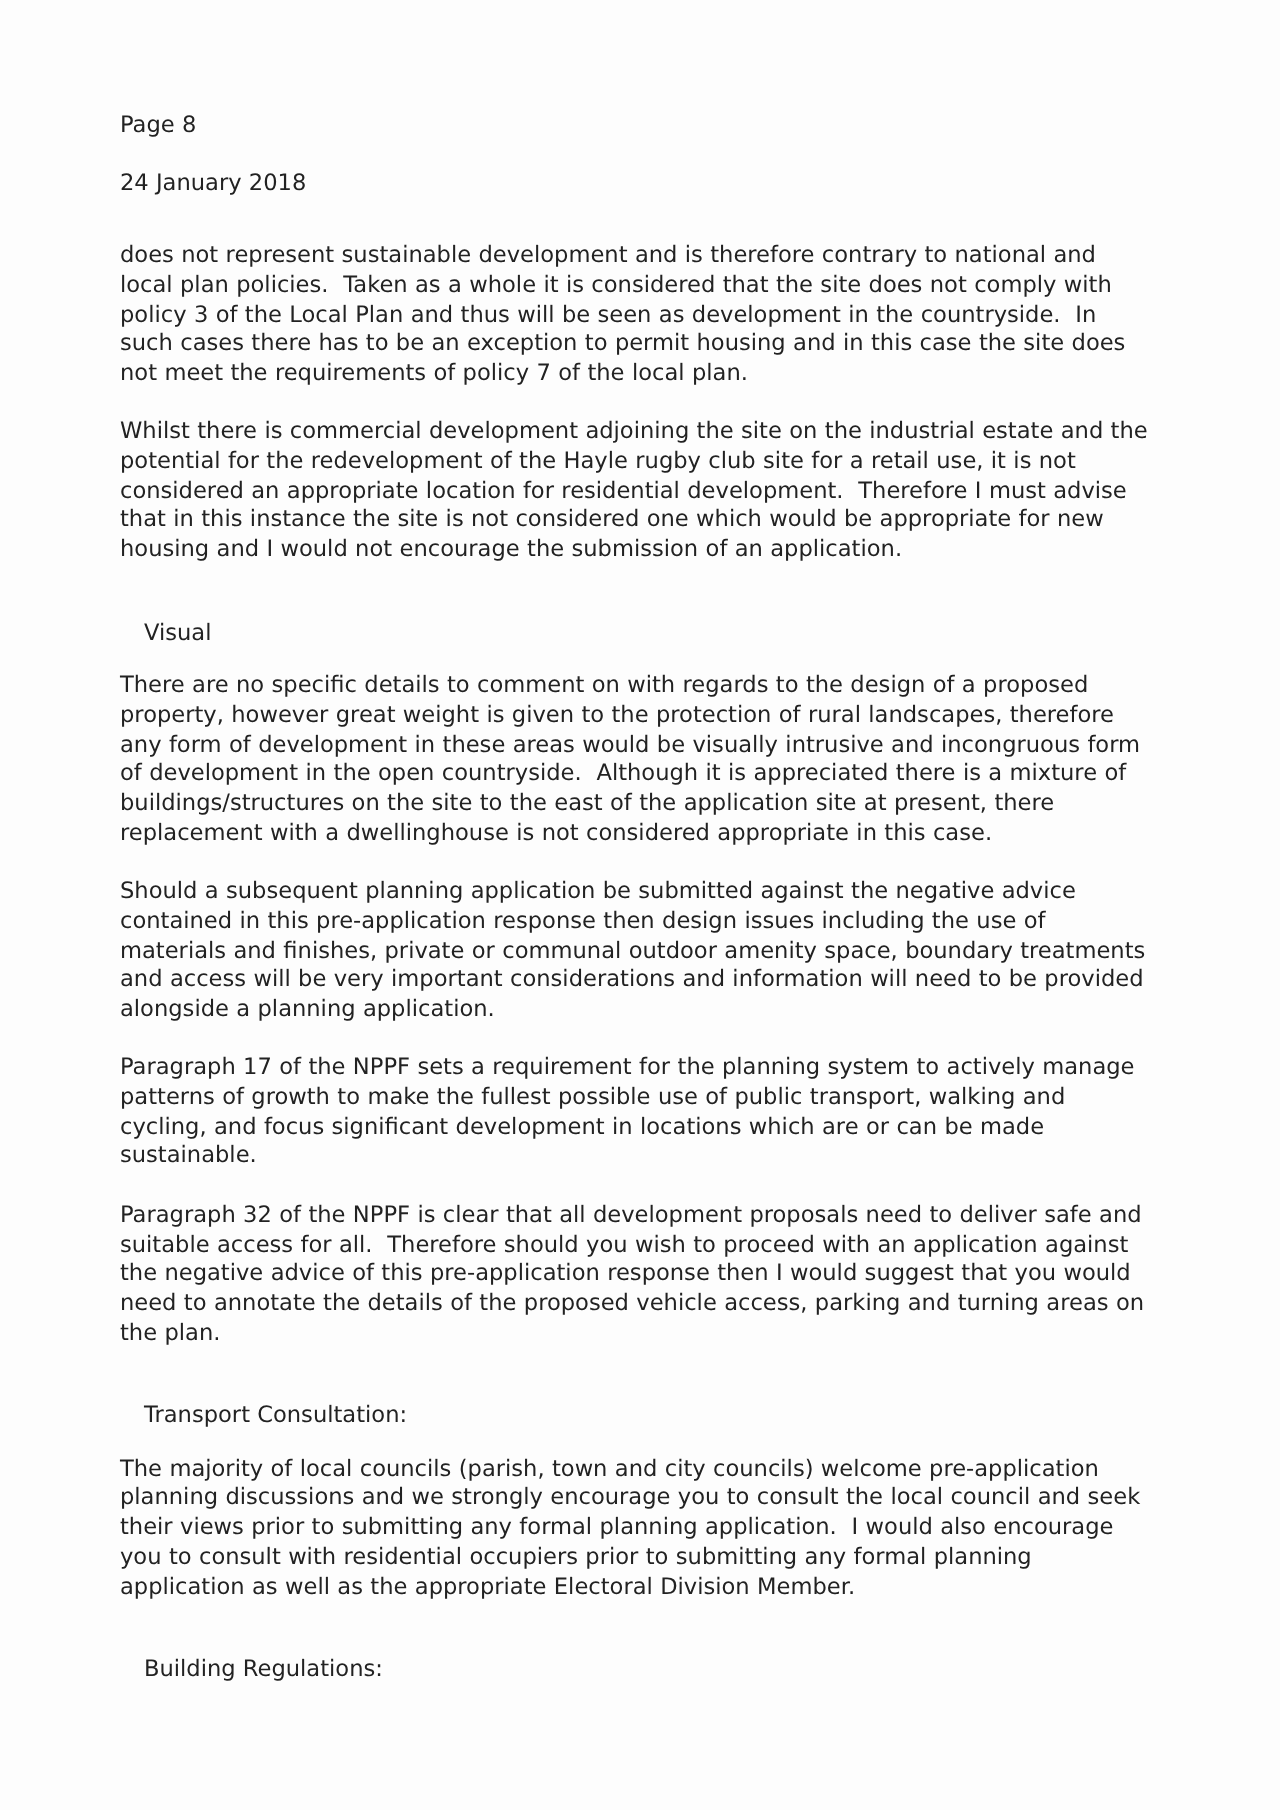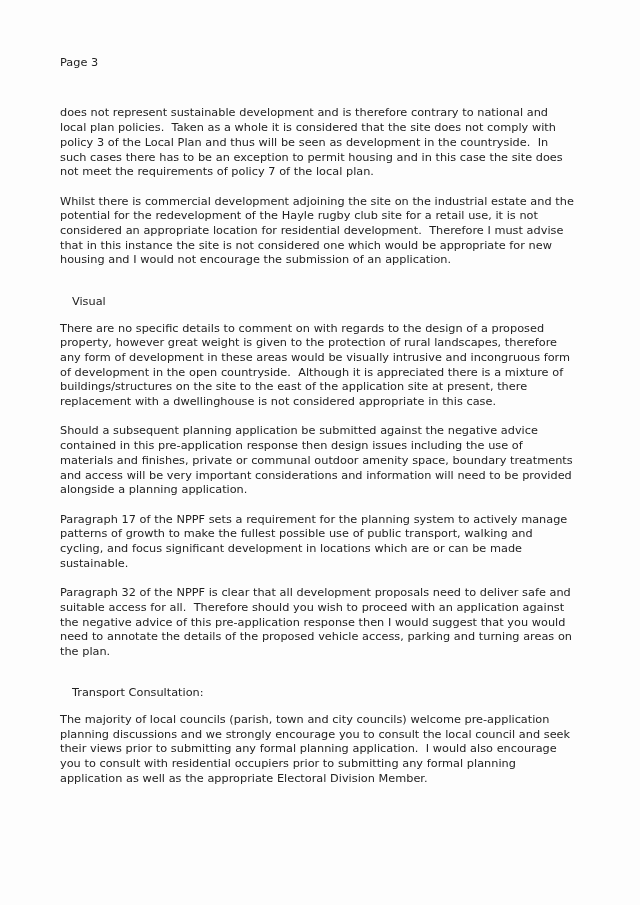--- a/index.html
+++ b/index.html
@@ -70,41 +70,43 @@
     height: 21px;
   }
 </style>
 </head>
 <body>
 
 <div class="page">
 
   <div class="doc-body">
 
-    <div class="meta-line">Page 3</div>
+    <div class="meta-line">Page 8</div>
 
     <div class="meta-gap"></div>
 
+    <div class="meta-line">24 January 2018</div>
 
     <div class="spacer-top"></div>
 
     <div id="blocks-container">
         <div class="para">does not represent sustainable development and is therefore contrary to national and local plan policies.  Taken as a whole it is considered that the site does not comply with policy 3 of the Local Plan and thus will be seen as development in the countryside.  In such cases there has to be an exception to permit housing and in this case the site does not meet the requirements of policy 7 of the local plan.</div>
         <div class="block-gap"></div>
         <div class="para">Whilst there is commercial development adjoining the site on the industrial estate and the potential for the redevelopment of the Hayle rugby club site for a retail use, it is not considered an appropriate location for residential development.  Therefore I must advise that in this instance the site is not considered one which would be appropriate for new housing and I would not encourage the submission of an application.</div>
         <div class="block-gap"></div>
         <div class="heading">Visual</div>
         <div class="para">There are no specific details to comment on with regards to the design of a proposed property, however great weight is given to the protection of rural landscapes, therefore any form of development in these areas would be visually intrusive and incongruous form of development in the open countryside.  Although it is appreciated there is a mixture of buildings/structures on the site to the east of the application site at present, there replacement with a dwellinghouse is not considered appropriate in this case.</div>
         <div class="block-gap"></div>
         <div class="para">Should a subsequent planning application be submitted against the negative advice contained in this pre-application response then design issues including the use of materials and finishes, private or communal outdoor amenity space, boundary treatments and access will be very important considerations and information will need to be provided alongside a planning application.</div>
         <div class="block-gap"></div>
         <div class="para">Paragraph 17 of the NPPF sets a requirement for the planning system to actively manage patterns of growth to make the fullest possible use of public transport, walking and cycling, and focus significant development in locations which are or can be made sustainable.</div>
         <div class="block-gap"></div>
         <div class="para">Paragraph 32 of the NPPF is clear that all development proposals need to deliver safe and suitable access for all.  Therefore should you wish to proceed with an application against the negative advice of this pre-application response then I would suggest that you would need to annotate the details of the proposed vehicle access, parking and turning areas on the plan.</div>
         <div class="block-gap"></div>
         <div class="heading">Transport Consultation:</div>
         <div class="para">The majority of local councils (parish, town and city councils) welcome pre-application planning discussions and we strongly encourage you to consult the local council and seek their views prior to submitting any formal planning application.  I would also encourage you to consult with residential occupiers prior to submitting any formal planning application as well as the appropriate Electoral Division Member.</div>
         <div class="block-gap"></div>
+        <div class="heading">Building Regulations:</div>
       </div>
 
   </div>
 
 </div>
 
 </body></html>

